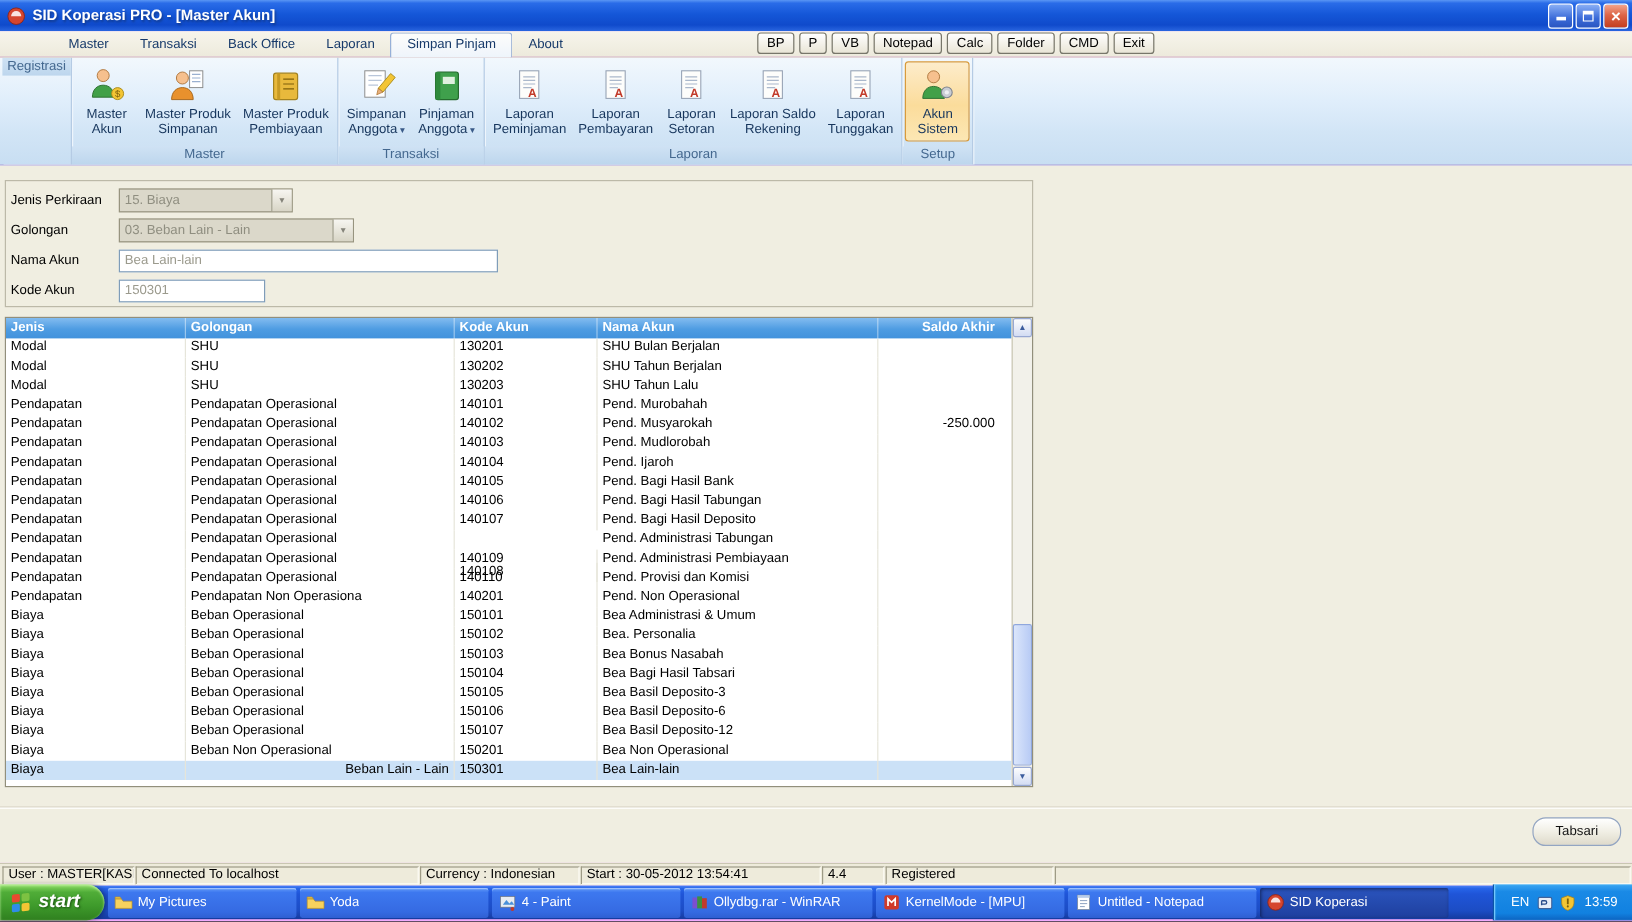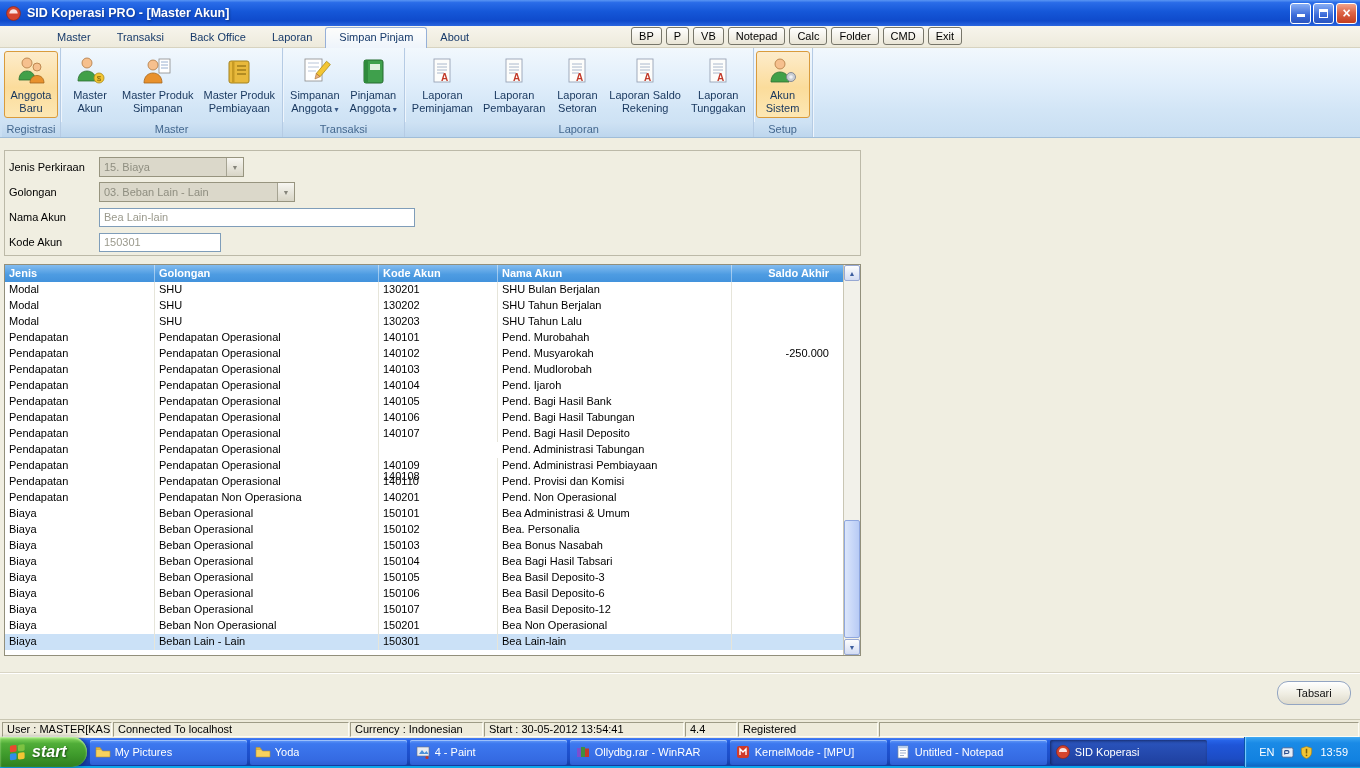--- a/index.html
+++ b/index.html
@@ -1,19 +1,19 @@
 <!DOCTYPE html>
 <html><head>
 <meta charset="utf-8">
 <style>
   *{box-sizing:border-box;margin:0;padding:0}
   html,body{margin:0;background:#000}
   button{font-family:inherit;cursor:default}
   svg{display:block;width:100%;height:100%}
-  .screen{position:relative;width:1360px;height:768px;overflow:hidden;background:#0ea5e9;
+  .screen{position:relative;width:1360px;height:768px;overflow:hidden;background:#f0abfc;
           font-family:"Liberation Sans",sans-serif;font-size:11px;color:#000}
 
   
   .titlebar{height:26px;display:flex;align-items:center;padding:0 3px 0 5px;
     background:linear-gradient(180deg,#5a96f4 0%,#2a6ce8 10%,#1557d8 45%,#0f4acb 80%,#2a66e0 100%)}
   .tb-icon{width:17px;height:17px;margin-right:5px}
   .tb-title{color:#fff;font-weight:bold;font-size:12.5px;text-shadow:1px 1px 2px #123a8c;flex:1;white-space:nowrap}
   .tb-controls{display:flex;gap:2px}
   .winbtn{width:21px;height:21px;border-radius:3px;border:1px solid #fff;display:flex;align-items:center;justify-content:center}
   .bmin,.bmax{background:linear-gradient(180deg,#88aef5,#3a6ad8 60%,#2a55c0)}
@@ -157,34 +157,20 @@
         <button class="qbtn">Calc</button>
         <button class="qbtn">Folder</button>
         <button class="qbtn">CMD</button>
         <button class="qbtn">Exit</button>
       </div>
   </div>
 
   <div class="ribbon">
     <div class="rgroups">
         <div class="rgroup">
-          <div class="ritems">
-            <div class="ritem hl">
-              <span class="ricon">
-                <svg viewBox="0 0 32 32">
-                  <circle cx="12" cy="8" r="5" fill="#f6c08e" stroke="#b07840" stroke-width=".8"></circle>
-                  <path d="M4 25c0-6 3.6-9 8-9s8 3 8 9z" fill="#41a048" stroke="#2d7031" stroke-width=".8"></path>
-                  <circle cx="22" cy="12" r="4" fill="#f6c08e" stroke="#b07840" stroke-width=".8"></circle>
-                  <path d="M15 28c0-5 3.2-7.5 7-7.5s7 2.5 7 7.5z" fill="#e8912d" stroke="#a5661c" stroke-width=".8"></path>
-                </svg>
-              </span>
-              <div class="rlabel">Anggota
-Baru</div>
-            </div>
-          </div>
           <div class="rgroup-label">Registrasi</div>
         </div>
         <div class="rgroup">
           <div class="ritems">
             <div class="ritem">
               <span class="ricon">
                 <svg viewBox="0 0 32 32">
                   <circle cx="13" cy="8" r="5" fill="#f6c08e" stroke="#b07840" stroke-width=".8"></circle>
                   <path d="M4 26c0-6.5 4-10 9-10s9 3.5 9 10z" fill="#41a048" stroke="#2d7031" stroke-width=".8"></path>
                   <circle cx="25" cy="23" r="5" fill="#f3c534" stroke="#a88a1a" stroke-width=".8"></circle>
@@ -521,21 +507,21 @@
             </div>
             <div class="grow">
               <div class="g-cell" style="width: 150px;">Biaya</div>
               <div class="g-cell" style="width: 224px;">Beban Non Operasional</div>
               <div class="g-cell" style="width: 119px;">150201</div>
               <div class="g-cell" style="width: 234px;">Bea Non Operasional</div>
               <div class="g-cell right" style="width: 111px;"></div>
             </div>
             <div class="grow sel">
               <div class="g-cell" style="width: 150px;">Biaya</div>
-              <div class="g-cell" style="width: 224px;">Beban Lain - Lain</div>
+              <div class="g-cell" style="width: 224px; text-align: right;">Beban Lain - Lain</div>
               <div class="g-cell" style="width: 119px;">150301</div>
               <div class="g-cell" style="width: 234px;">Bea Lain-lain</div>
               <div class="g-cell right" style="width: 111px;"></div>
             </div>
           </div>
       </div>
       <div class="vscroll">
         <div class="sbtn">▲</div>
         <div class="strack">
           <div class="sthumb"></div>

